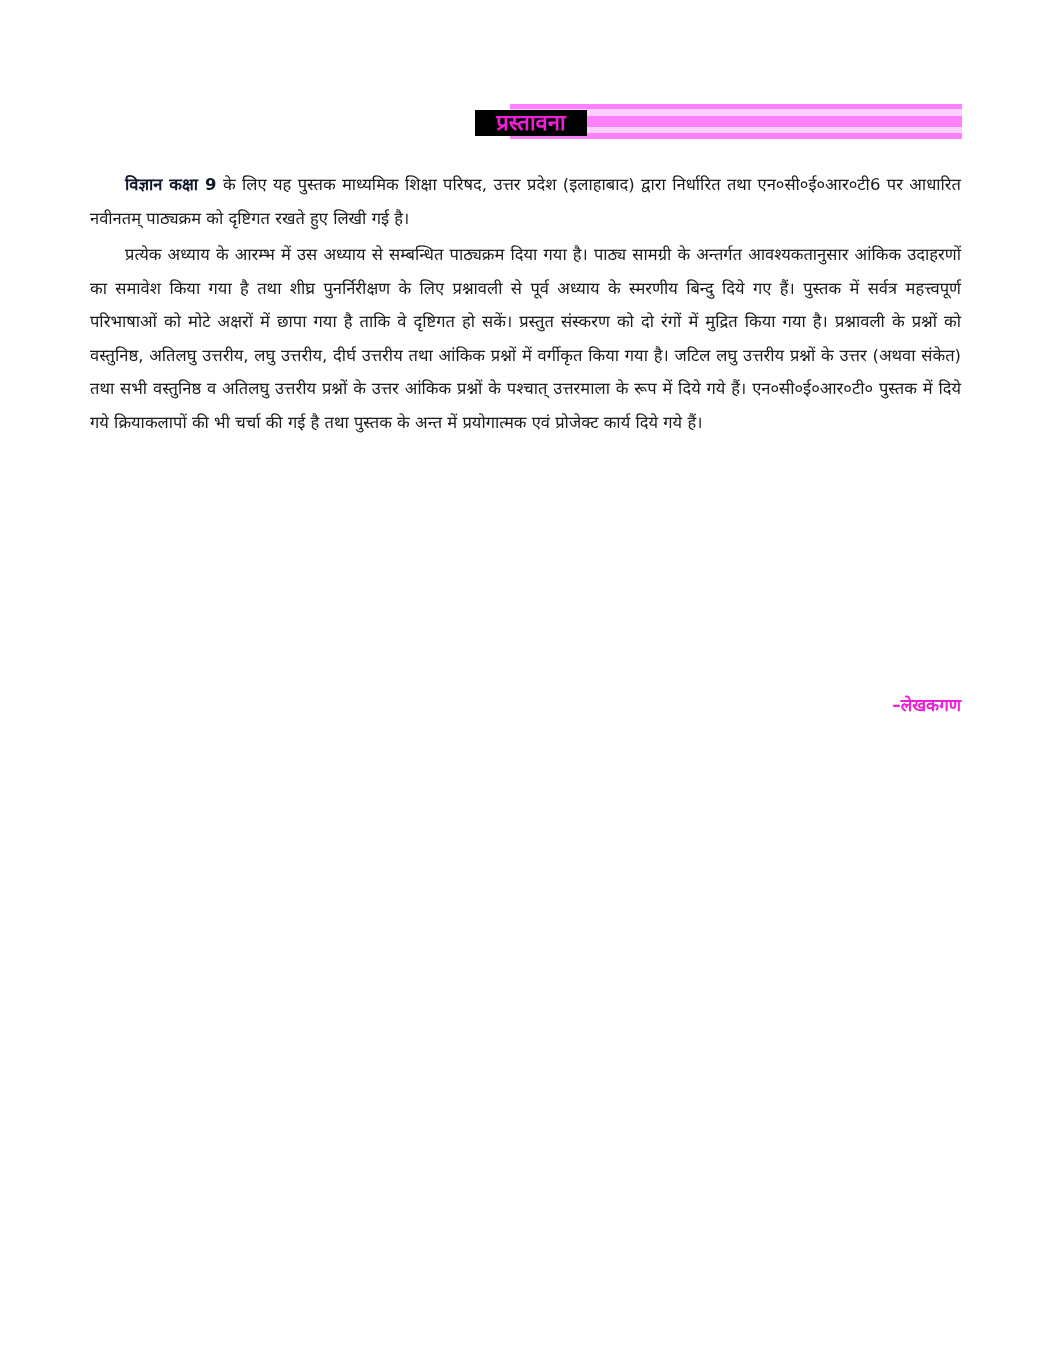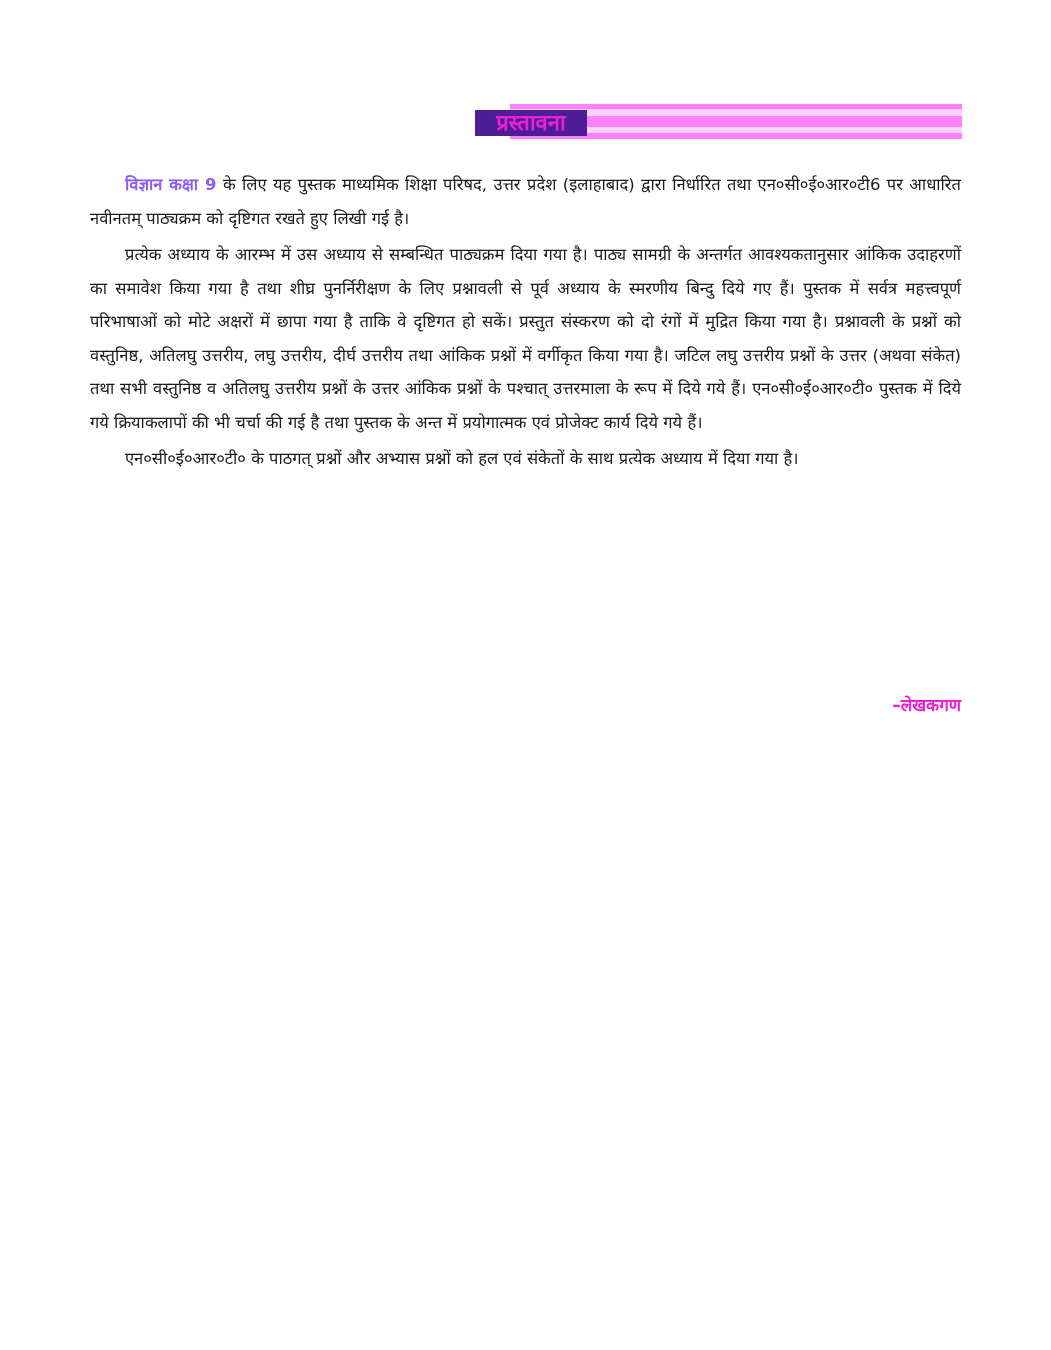--- a/index.html
+++ b/index.html
@@ -41,21 +41,21 @@
       #ff80ff 12px, #ff80ff 23px,
       #ffcfff 23px, #ffcfff 29px,
       #ff80ff 29px, #ff80ff 35px);
   }
   .title-box {
     position: absolute;
     left: 0;
     top: 6px;
     width: 112px;
     height: 26px;
-    background: #4c1d95;
+    background: #000000;
     display: flex;
     align-items: center;
     justify-content: center;
   }
   .title-text {
     color: #ee1fd6;
     font-family: "DejaVu Sans", sans-serif;
     font-size: 22px;
     font-weight: bold;
     line-height: 26px;
@@ -69,21 +69,21 @@
     width: 871px;
   }
   .para {
     margin: 0 0 3px 0;
     font-size: 16.5px;
     line-height: 33.5px;
     text-align: justify;
     text-indent: 35px;
   }
   .highlight {
-    color: #8b5cf6;
+    color: #0f172a;
     font-weight: bold;
   }
   .signature {
     position: absolute;
     right: 90px;
     top: 693px;
     color: #ee1fd6;
     font-size: 17px;
     font-weight: bold;
   }
@@ -96,18 +96,17 @@
   <div class="heading-band">
     <div class="stripes"></div>
     <div class="title-box">
       <span class="title-text">प्रस्तावना</span>
     </div>
   </div>
 
   <div class="content">
     <p class="para"><span class="highlight">विज्ञान कक्षा 9</span><span> के लिए यह पुस्तक माध्यमिक शिक्षा परिषद, उत्तर प्रदेश (इलाहाबाद) द्वारा निर्धारित तथा एन०सी०ई०आर०टी6 पर आधारित नवीनतम् पाठ्यक्रम को दृष्टिगत रखते हुए लिखी गई है।</span></p>
     <p class="para"><span>प्रत्येक अध्याय के आरम्भ में उस अध्याय से सम्बन्धित पाठ्यक्रम दिया गया है। पाठ्य सामग्री के अन्तर्गत आवश्यकतानुसार आंकिक उदाहरणों का समावेश किया गया है तथा शीघ्र पुनर्निरीक्षण के लिए प्रश्नावली से पूर्व अध्याय के स्मरणीय बिन्दु दिये गए हैं। पुस्तक में सर्वत्र महत्त्वपूर्ण परिभाषाओं को मोटे अक्षरों में छापा गया है ताकि वे दृष्टिगत हो सकें। प्रस्तुत संस्करण को दो रंगों में मुद्रित किया गया है। प्रश्नावली के प्रश्नों को वस्तुनिष्ठ, अतिलघु उत्तरीय, लघु उत्तरीय, दीर्घ उत्तरीय तथा आंकिक प्रश्नों में वर्गीकृत किया गया है। जटिल लघु उत्तरीय प्रश्नों के उत्तर (अथवा संकेत) तथा सभी वस्तुनिष्ठ व अतिलघु उत्तरीय प्रश्नों के उत्तर आंकिक प्रश्नों के पश्चात् उत्तरमाला के रूप में दिये गये हैं। एन०सी०ई०आर०टी० पुस्तक में दिये गये क्रियाकलापों की भी चर्चा की गई है तथा पुस्तक के अन्त में प्रयोगात्मक एवं प्रोजेक्ट कार्य दिये गये हैं।</span></p>
-    <p class="para"><span>एन०सी०ई०आर०टी० के पाठगत् प्रश्नों और अभ्यास प्रश्नों को हल एवं संकेतों के साथ प्रत्येक अध्याय में दिया गया है।</span></p>
   </div>
 
   <div class="signature">–लेखकगण</div>
 
 </div>
 
 </body></html>

